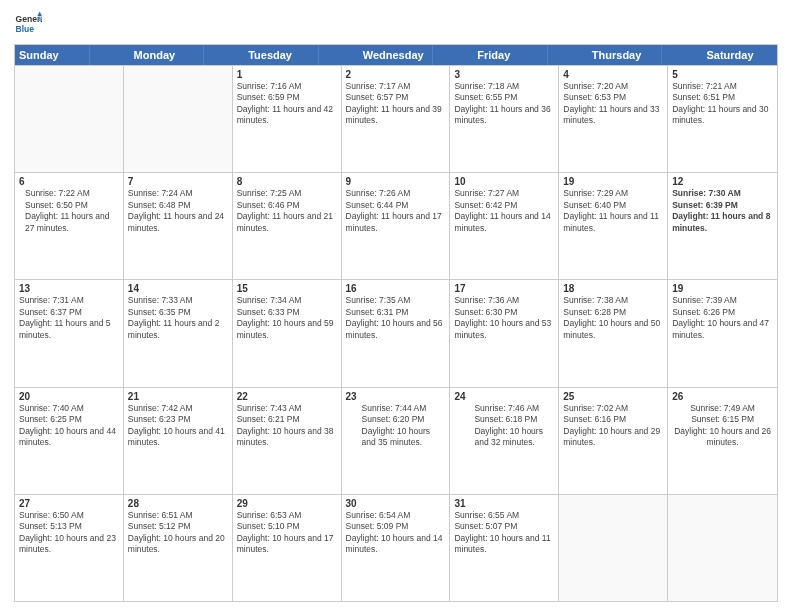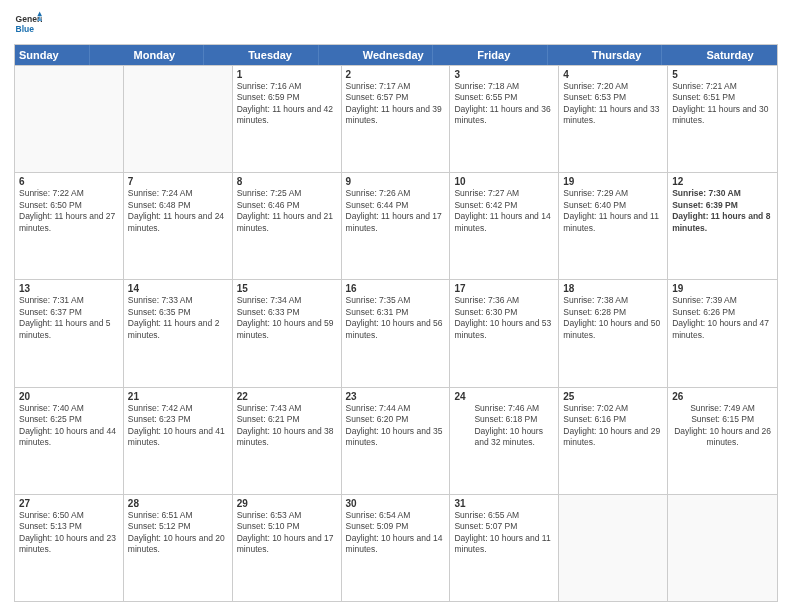--- a/index.html
+++ b/index.html
@@ -160,21 +160,21 @@
           <div class="cal-cell">
             <span class="cell-day">5</span>
             <div class="cell-info" style="white-space: pre-line;">Sunrise: 7:21 AM
 Sunset: 6:51 PM
 Daylight: 11 hours and 30 minutes.</div>
           </div>
         </div>
         <div class="cal-row">
           <div class="cal-cell">
             <span class="cell-day">6</span>
-            <div class="cell-info" style="white-space: pre-line;">Sunrise: 7:22 AM
+            <div class="cell-info" style="white-space: pre-line; margin-left: 6px;">Sunrise: 7:22 AM
 Sunset: 6:50 PM
 Daylight: 11 hours and 27 minutes.</div>
           </div>
           <div class="cal-cell">
             <span class="cell-day">7</span>
             <div class="cell-info" style="white-space: pre-line;">Sunrise: 7:24 AM
 Sunset: 6:48 PM
 Daylight: 11 hours and 24 minutes.</div>
           </div>
           <div class="cal-cell">
@@ -266,21 +266,21 @@
 Daylight: 10 hours and 41 minutes.</div>
           </div>
           <div class="cal-cell">
             <span class="cell-day">22</span>
             <div class="cell-info" style="white-space: pre-line;">Sunrise: 7:43 AM
 Sunset: 6:21 PM
 Daylight: 10 hours and 38 minutes.</div>
           </div>
           <div class="cal-cell">
             <span class="cell-day">23</span>
-            <div class="cell-info" style="white-space: pre-line;">Sunrise: 7:44 AM
+            <div class="cell-info" style="white-space: pre-line; margin-left: 16px;">Sunrise: 7:44 AM
 Sunset: 6:20 PM
 Daylight: 10 hours and 35 minutes.</div>
           </div>
           <div class="cal-cell">
             <span class="cell-day">24</span>
             <div class="cell-info" style="white-space: pre-line; margin-left: 20px;">Sunrise: 7:46 AM
 Sunset: 6:18 PM
 Daylight: 10 hours and 32 minutes.</div>
           </div>
           <div class="cal-cell">

